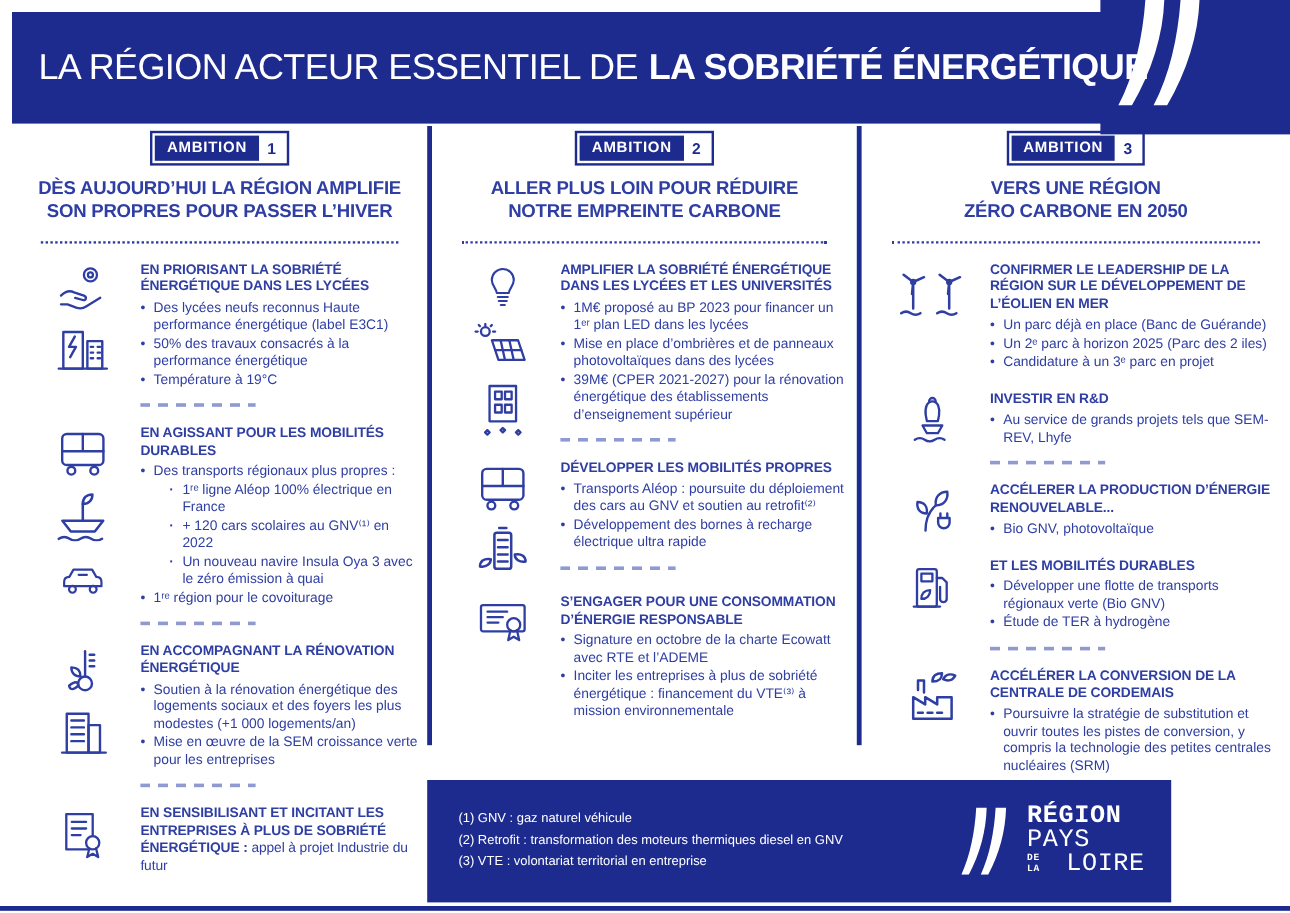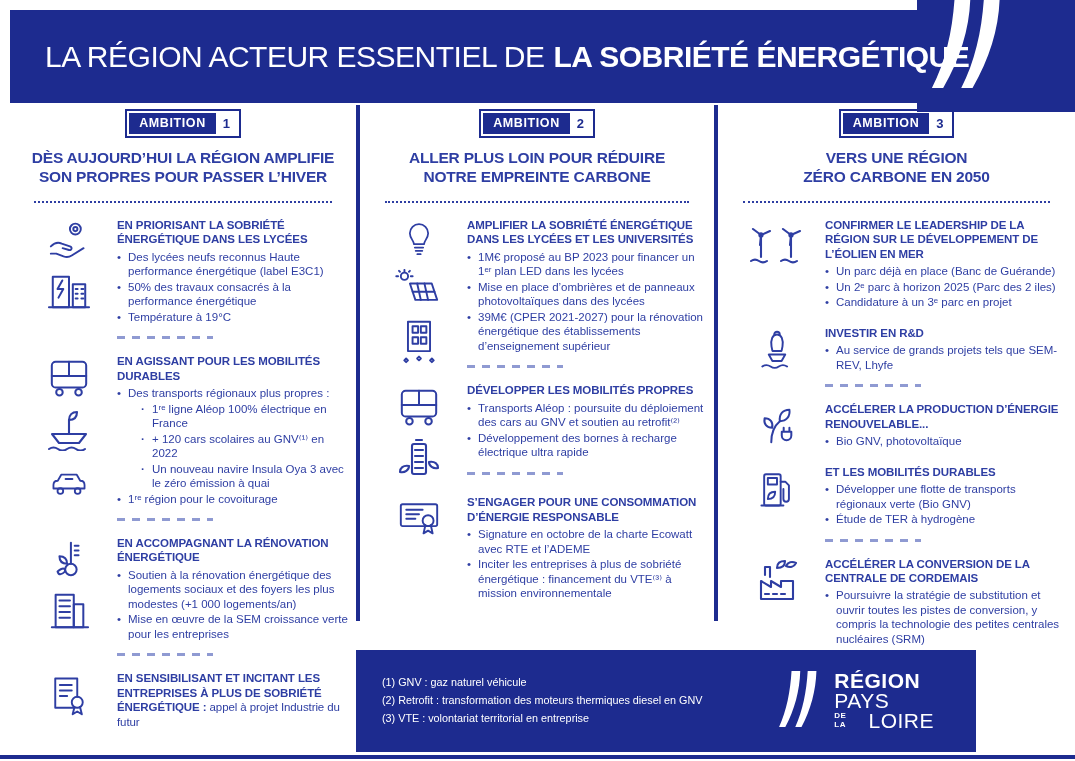--- a/index.html
+++ b/index.html
@@ -6,21 +6,21 @@
     --blue:#1d2b8f;
     --txt:#2e3ea3;
     --dash:#8f9ad2;
   }
   html,body{margin:0;padding:0;background:#fff;}
   #page{position:relative;width:1075px;height:761px;background:#fff;overflow:hidden;
         font-family:"Liberation Sans","DejaVu Sans",sans-serif;color:var(--txt);}
   
   .band{position:absolute;left:10px;top:10px;width:1065px;height:93px;background:var(--blue);}
   .logo-panel{position:absolute;right:0;top:0;width:158px;height:112px;background:var(--blue);}
-  .band-title{position:absolute;left:45px;top:10px;height:93px;display:flex;align-items:center;
+  .band-title{position:absolute;left:32px;top:10px;height:93px;display:flex;align-items:center;
               color:#fff;font-size:30px;letter-spacing:-0.5px;white-space:nowrap;}
   .band-title .reg{font-weight:400;}
   .band-title .bold{font-weight:bold;margin-left:9px;}
   .hdr-quotes{position:absolute;left:930px;top:0;}
   
   .cols{position:absolute;left:10px;top:101px;width:1065px;display:flex;}
   .vdiv{flex:none;width:4px;height:516px;margin-top:4px;background:var(--blue);}
   .col{box-sizing:border-box;}
   .c1{width:346px;} .c2{width:354px;} .c3{flex:1;}
   .badge{display:flex;border:2px solid var(--blue);padding:2px;width:max-content;margin:8px auto 0;}
@@ -42,21 +42,21 @@
   ul.sub{margin-left:13px;}
   ul.sub li::before{content:"\00b7";font-weight:bold;}
   .dash{width:96px;height:3px;margin-top:12px;
         background:repeating-linear-gradient(90deg,var(--dash) 0 8px,transparent 8px 15px);}
   
   .ic{stroke:var(--txt);fill:none;stroke-width:2.1;stroke-linecap:round;stroke-linejoin:round;}
   
   .footer{position:absolute;left:356px;top:650px;width:620px;height:102px;background:var(--blue);
           display:flex;align-items:center;color:#fff;}
   .fnotes{padding-left:26px;font-size:10.8px;line-height:1.65;flex:1;}
-  .rlogo{display:flex;gap:15px;padding-right:42px;}
+  .rlogo{display:flex;align-items:center;gap:15px;padding-right:22px;font-family:Liberation Mono, monospace;}
   .rlogo-text{line-height:.95;letter-spacing:.5px;}
   .rl1{font-weight:bold;font-size:21px;}
   .rl2{font-weight:400;font-size:21px;}
   .rl3{display:flex;align-items:flex-end;font-weight:400;font-size:21px;}
   .dela{display:flex;flex-direction:column;font-size:8px;font-weight:bold;line-height:1.05;
         margin-right:22px;padding-bottom:2px;}
   .bottom-bar{position:absolute;left:0;top:755px;width:1075px;height:4px;background:var(--blue);}
   .wq{fill:#fff;stroke:none;}
 </style>
 </head>

